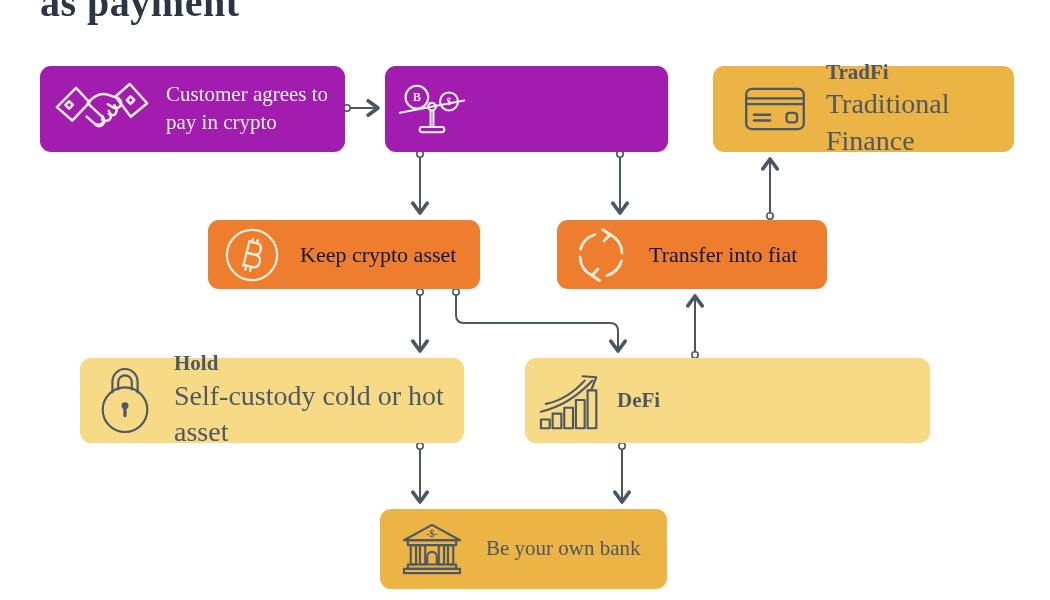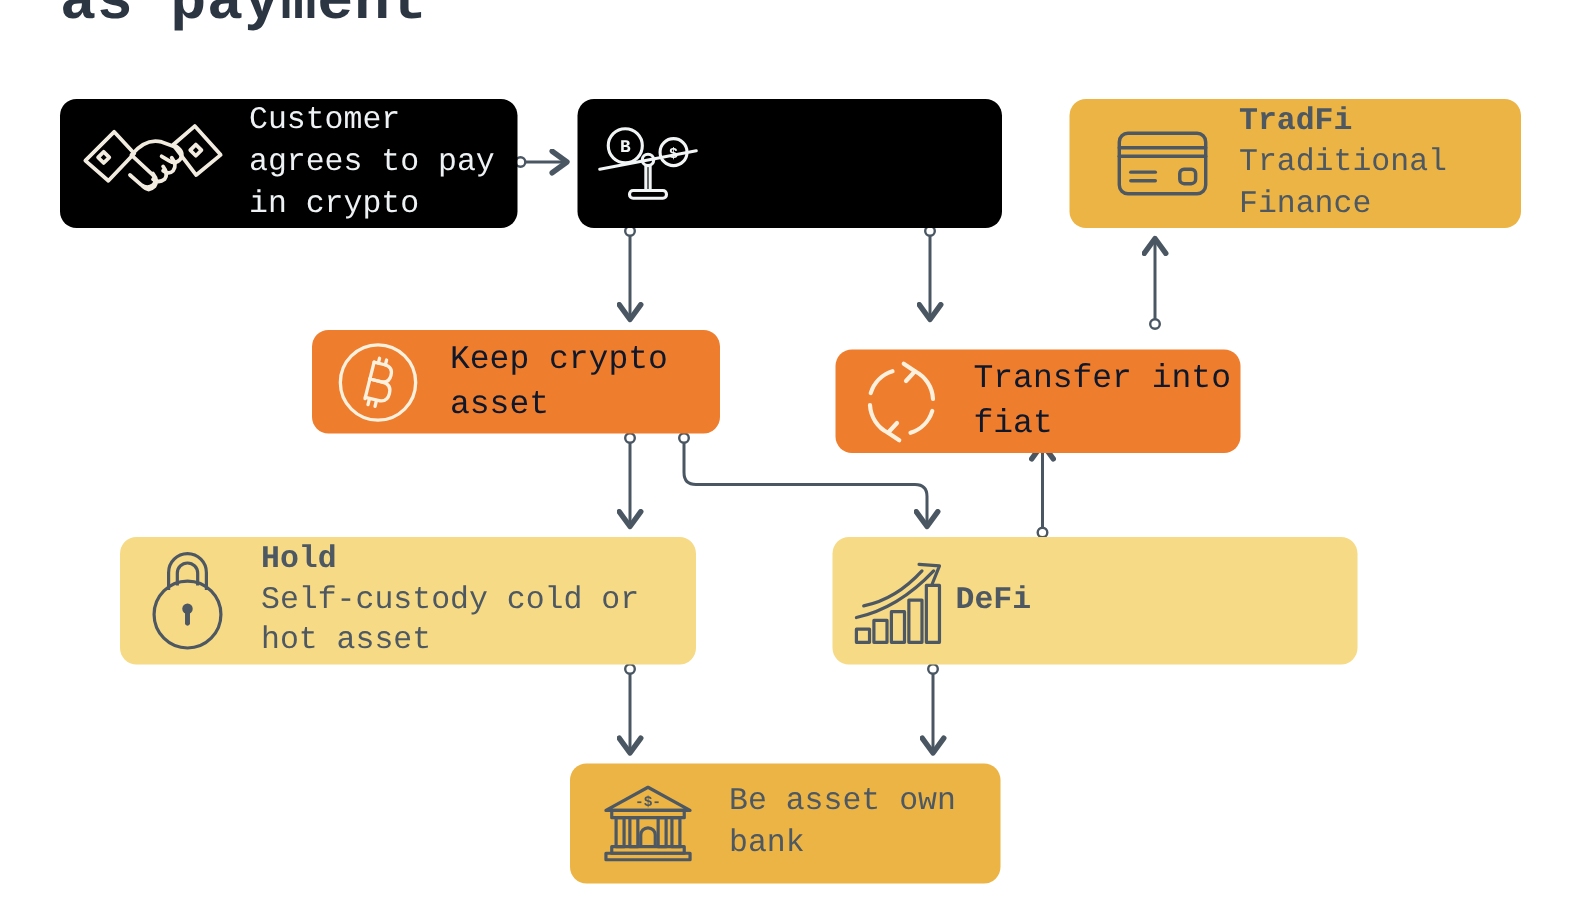--- a/index.html
+++ b/index.html
@@ -1,38 +1,38 @@
 <!DOCTYPE html>
 <html><head>
 <meta charset="utf-8">
 <style>
   html,body{margin:0;padding:0;background:#fff;}
   .stage{position:relative;width:1050px;height:600px;overflow:hidden;background:#ffffff;
-         font-family:Liberation Mono, monospace;}
+         font-family:Liberation Serif, serif;}
   .title{position:absolute;left:40px;top:-17px;font-size:40px;line-height:40px;font-weight:700;
          color:#2b3642;letter-spacing:0.5px;}
   .node{position:absolute;display:flex;align-items:center;border-radius:11px;box-sizing:border-box;}
   .node .ic{flex:0 0 auto;display:flex;align-items:center;justify-content:center;}
-  .dark{background:#000000;color:#eef2f4;}
+  .dark{background:#a21caf;color:#eef2f4;}
   .orange{background:#ee7d2e;color:#0f172a;}
   .gold{background:#ecb444;color:#4d5862;}
   .pale{background:#f6da86;color:#4d5862;}
   .lbl{font-size:21px;line-height:1.32;}
   .lbl-lg{font-size:22px;}
   .two .t{font-weight:700;font-size:21px;line-height:1.3;}
-  .two .s{font-size:21px;line-height:1.3;}
+  .two .s{font-size:28px;line-height:1.3;}
   #customer{left:40px;top:66px;width:305px;height:86px;padding-left:14px;gap:16px;}
   #customer .lbl{width:175px;}
   #keepOrTransfer{left:385px;top:66px;width:283px;height:86px;padding-left:12px;gap:14px;}
   #keepOrTransfer .lbl{width:195px;}
   #tradfi{left:713px;top:66px;width:301px;height:86px;padding-left:31px;gap:20px;}
   #keepCrypto{left:208px;top:220px;width:272px;height:69px;padding-left:16px;gap:20px;}
-  #transferFiat{left:557px;top:220px;width:270px;height:69px;padding-left:16px;gap:20px;margin-top:13px;}
+  #transferFiat{left:557px;top:220px;width:270px;height:69px;padding-left:16px;gap:20px;}
   #hold{left:80px;top:358px;width:384px;height:85px;padding-left:14px;gap:18px;}
-  #defi{left:555px;top:358px;width:350px;height:85px;padding-left:14px;gap:0;}
+  #defi{left:525px;top:358px;width:405px;height:85px;padding-left:14px;gap:10px;}
   #bank{left:380px;top:509px;width:287px;height:80px;padding-left:20px;gap:22px;}
   .wires{position:absolute;left:0;top:0;width:1050px;height:600px;pointer-events:none;}
   .wires path{fill:none;stroke:#4a5763;stroke-width:2;}
   .wires circle{fill:#ffffff;stroke:#4a5763;stroke-width:1.6;}
 </style>
 </head>
 <body>
 
 <div class="stage">
 
@@ -201,16 +201,16 @@
           <rect x="20.5" y="26" width="5.5" height="20"></rect>
           <rect x="40" y="26" width="5.5" height="20"></rect>
           <rect x="49.5" y="26" width="5.5" height="20"></rect>
           <path d="M28,46 V38 A5,5 0 0 1 38,38 V46"></path>
           <path d="M8,46 H58 V50.5 H8 Z"></path>
           <path d="M4,50.5 H62 V55 H4 Z"></path>
         </g>
         <text x="33" y="18" font-size="10" font-weight="bold" fill="#4d5862" text-anchor="middle">-$-</text>
       </svg>
     </span>
-    <span class="lbl">Be asset own bank</span>
+    <span class="lbl">Be your own bank</span>
   </div>
 
 </div>
 
 </body></html>

